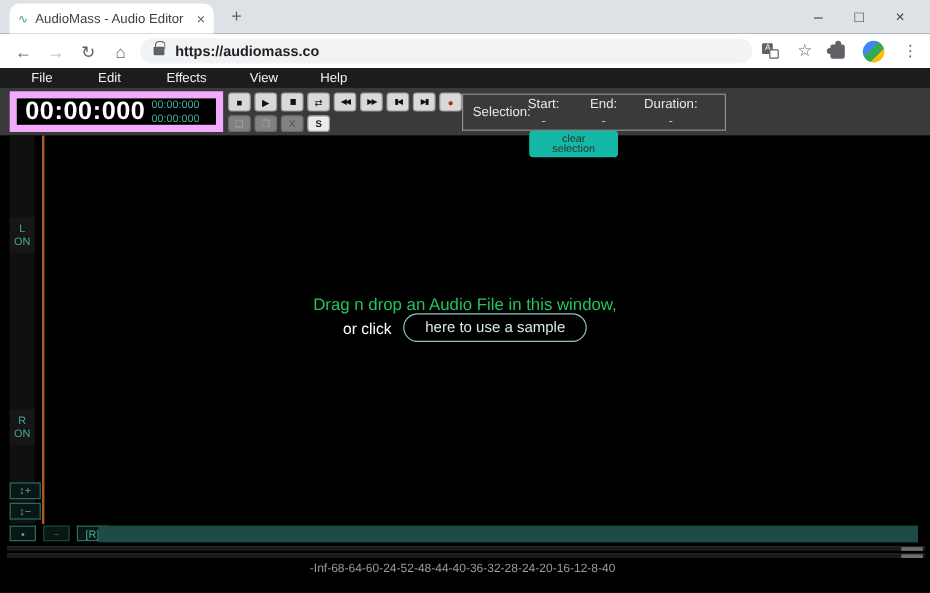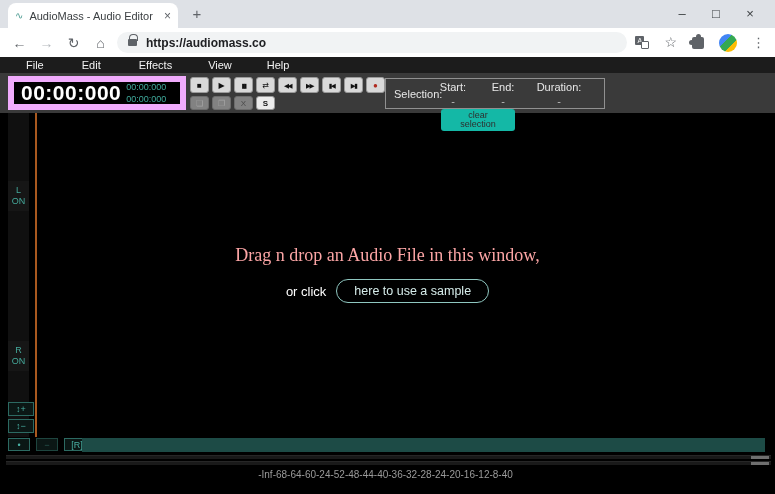--- a/index.html
+++ b/index.html
@@ -82,22 +82,22 @@
                text-align:center; z-index:6; cursor:pointer; font-family:"Liberation Sans", sans-serif;margin-left:48px; }
   
   .wave { position:absolute; top:56px; left:0; right:0; height:324px; background:#000; }
   .chan-strip { position:absolute; left:8px; top:0; width:21px; height:100%; background:#101010; }
   .chan { position:absolute; left:8px; width:21px; text-align:center; color:#45aa9c; font-size:9px;
           line-height:11px; background:#161616; padding:4px 0; }
   .chan.left { top:68px; }
   .chan.right { top:228px; }
   .cursor { position:absolute; left:35px; top:0; width:2px; height:100%; background:#a9591f; }
   .drop-msg { position:absolute; left:0; right:0; top:132px; text-align:center; }
-  .drop-line1 { color:#fca5a5; font-size:18px;font-family:Liberation Serif, serif; }
-  .drop-line2 { margin-top:13px; display:flex; justify-content:center; align-items:center; gap:10px;
+  .drop-line1 { color:#22c55e; font-size:14px; }
+  .drop-line2 { display:flex; justify-content:center; align-items:center; gap:10px;
                 color:#fff; font-size:13px; }
   .sample-btn { border:1px solid #8fc7c0; border-radius:13px; background:transparent; color:#d6ecea;
                 font-size:12.5px; padding:4px 17px; cursor:pointer; font-family:"Liberation Sans", sans-serif; }
   .vzoom { position:absolute; left:8px; top:289px; display:flex; flex-direction:column; gap:3px; }
   .vz-btn { width:26px; height:14px; border:1px solid #2c6a62; background:#0b1715; color:#49b0a3;
             font-size:9px; line-height:11px; text-align:center; padding:0; cursor:pointer;
             font-family:"Liberation Sans", sans-serif; }
   
   .scrollrow { position:absolute; top:380px; left:0; right:0; height:15px; background:#000; }
   .hz-btn { position:absolute; top:1px; height:13px; border:1px solid #2c6a62; background:#0b1715;

